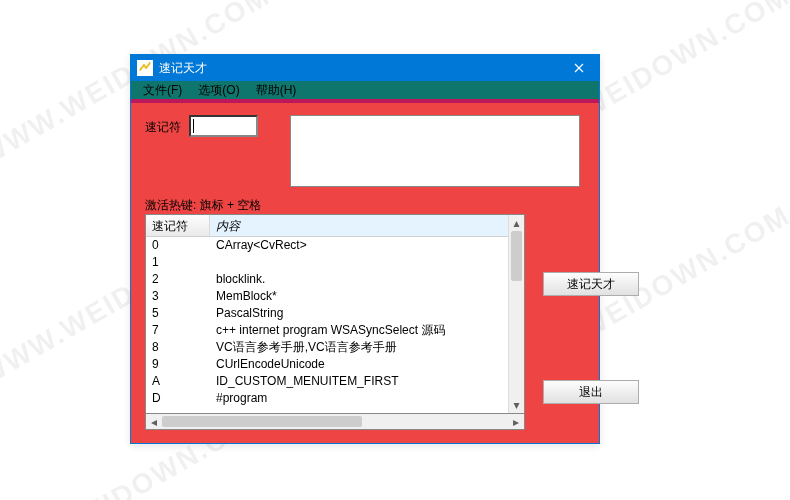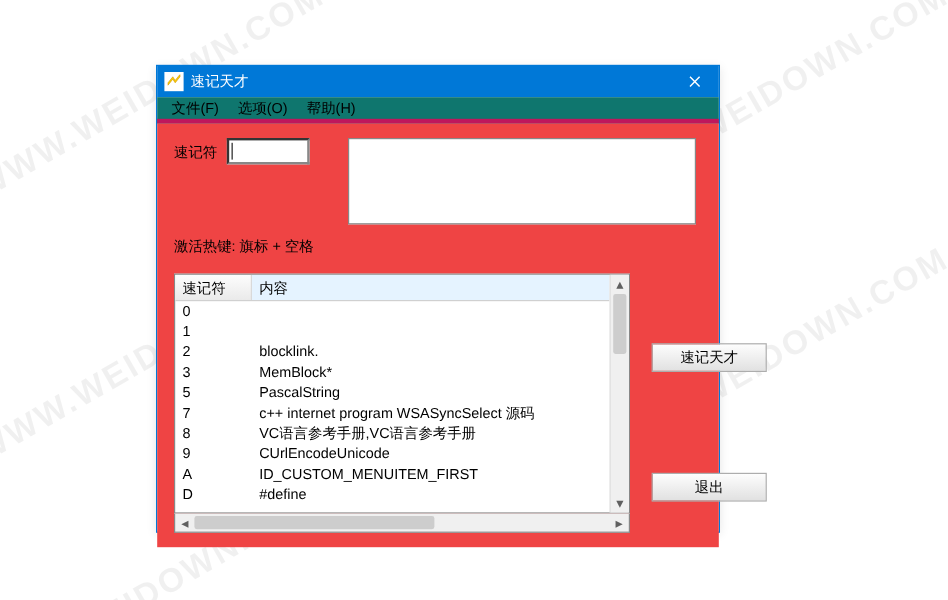--- a/index.html
+++ b/index.html
@@ -25,29 +25,29 @@
 
 .client { flex: 1; background: #ef4444; padding: 12px 14px; position: relative; }
 
 .top-row { display: flex; align-items: flex-start; margin-bottom: 10px; }
 .label { color: #000; margin-right: 8px; padding-top: 4px; }
 .short-input-wrap { border: 2px inset #888; background: #fff; display: inline-flex; align-items: center; height: 22px; padding: 0 2px; }
 .short-input { width: 60px; height: 16px; border: none; outline: none; font-size: 12px; padding: 0 2px; }
 .cursor { display: inline-block; width: 1px; height: 14px; background: #000; margin-left: 0; }
 .big-text { width: 290px; height: 72px; background: #fff; border: 1px solid #888; margin-left: 32px; resize: none; outline: none; font-size: 12px; padding: 2px; }
 
-.hotkey-label { margin-top: 6px; margin-bottom: 14px; color: #000; }
+.hotkey-label { margin-top: 6px; color: #000; }
 
 .bottom-row { display: flex; align-items: flex-start; }
 
 .list-wrap { width: 380px; height: 200px; background: #fff; border: 1px solid #888; display: flex; }
 .list-body { flex: 1; overflow: hidden; }
 .list-header { display: flex; height: 22px; background: linear-gradient(#fdfdfd, #eaeaea); border-bottom: 1px solid #d0d0d0; align-items: center; }
 .lh-col1 { width: 64px; padding-left: 6px; border-right: 1px solid #d9d9d9; height: 100%; line-height: 22px; }
-.lh-col2 { flex: 1; padding-left: 6px; height: 100%; line-height: 22px; background: #e5f3ff; }
+.lh-col2 { flex: 1; padding-left: 6px; height: 100%; line-height: 22px; background: #e5f3ff; font-style: italic; }
 .list-rows { }
 .list-row { display: flex; height: 17px; line-height: 17px; }
 .lr-col1 { width: 64px; padding-left: 6px; }
 .lr-col2 { flex: 1; padding-left: 6px; white-space: nowrap; overflow: hidden; }
 
 .vscroll { width: 16px; background: #f0f0f0; border-left: 1px solid #ddd; display: flex; flex-direction: column; }
 .vs-btn { height: 16px; background: #f0f0f0; display: flex; align-items: center; justify-content: center; color: #606060; cursor: pointer; }
 .vs-track { flex: 1; background: #f0f0f0; position: relative; }
 .vs-thumb { position: absolute; top: 0; left: 2px; right: 2px; height: 50px; background: #cdcdcd; border-radius: 2px; }
 
@@ -109,20 +109,21 @@
       <div>
         <div class="list-wrap">
           <div class="list-body">
             <div class="list-header">
               <div class="lh-col1">速记符</div>
               <div class="lh-col2">内容</div>
             </div>
             <div class="list-rows" id="list-rows">
                 <div class="list-row">
                   <div class="lr-col1">0</div>
+                  <div class="lr-col2">CArray&lt;CvRect&gt;</div>
                 </div>
                 <div class="list-row">
                   <div class="lr-col1">1</div>
                 </div>
                 <div class="list-row">
                   <div class="lr-col1">2</div>
                   <div class="lr-col2">blocklink.</div>
                 </div>
                 <div class="list-row">
                   <div class="lr-col1">3</div>
@@ -143,21 +144,21 @@
                 <div class="list-row">
                   <div class="lr-col1">9</div>
                   <div class="lr-col2">CUrlEncodeUnicode</div>
                 </div>
                 <div class="list-row">
                   <div class="lr-col1">A</div>
                   <div class="lr-col2">ID_CUSTOM_MENUITEM_FIRST</div>
                 </div>
                 <div class="list-row">
                   <div class="lr-col1">D</div>
-                  <div class="lr-col2">#define</div>
+                  <div class="lr-col2">#program</div>
                 </div>
               </div>
           </div>
           <div class="vscroll">
             <div class="vs-btn">▴</div>
             <div class="vs-track">
               <div class="vs-thumb"></div>
             </div>
             <div class="vs-btn">▾</div>
           </div>

